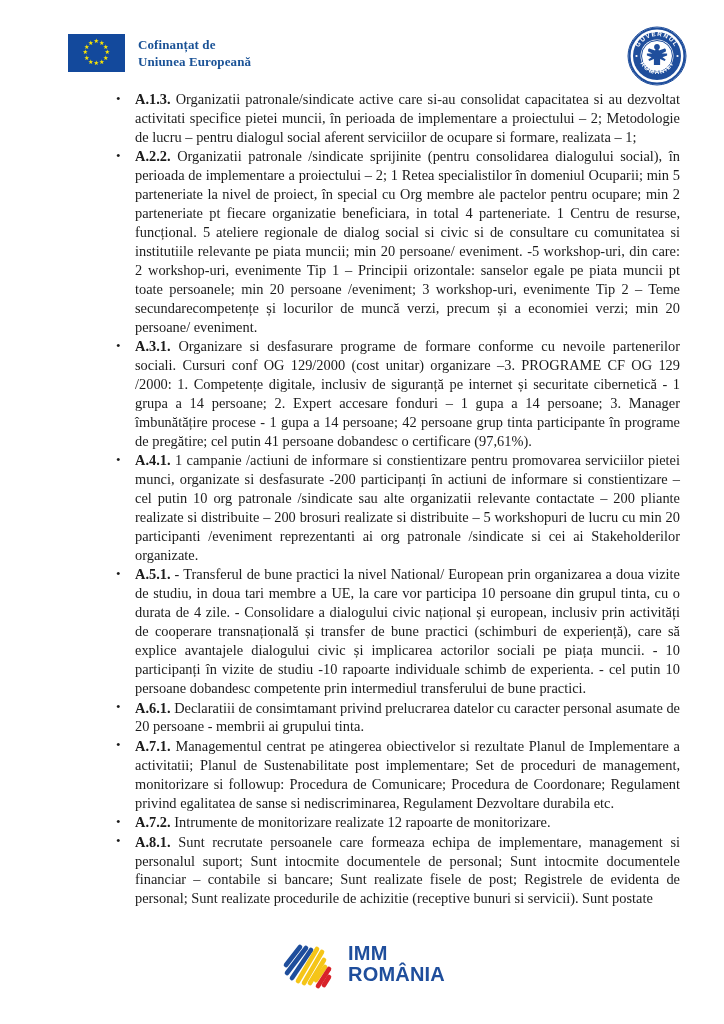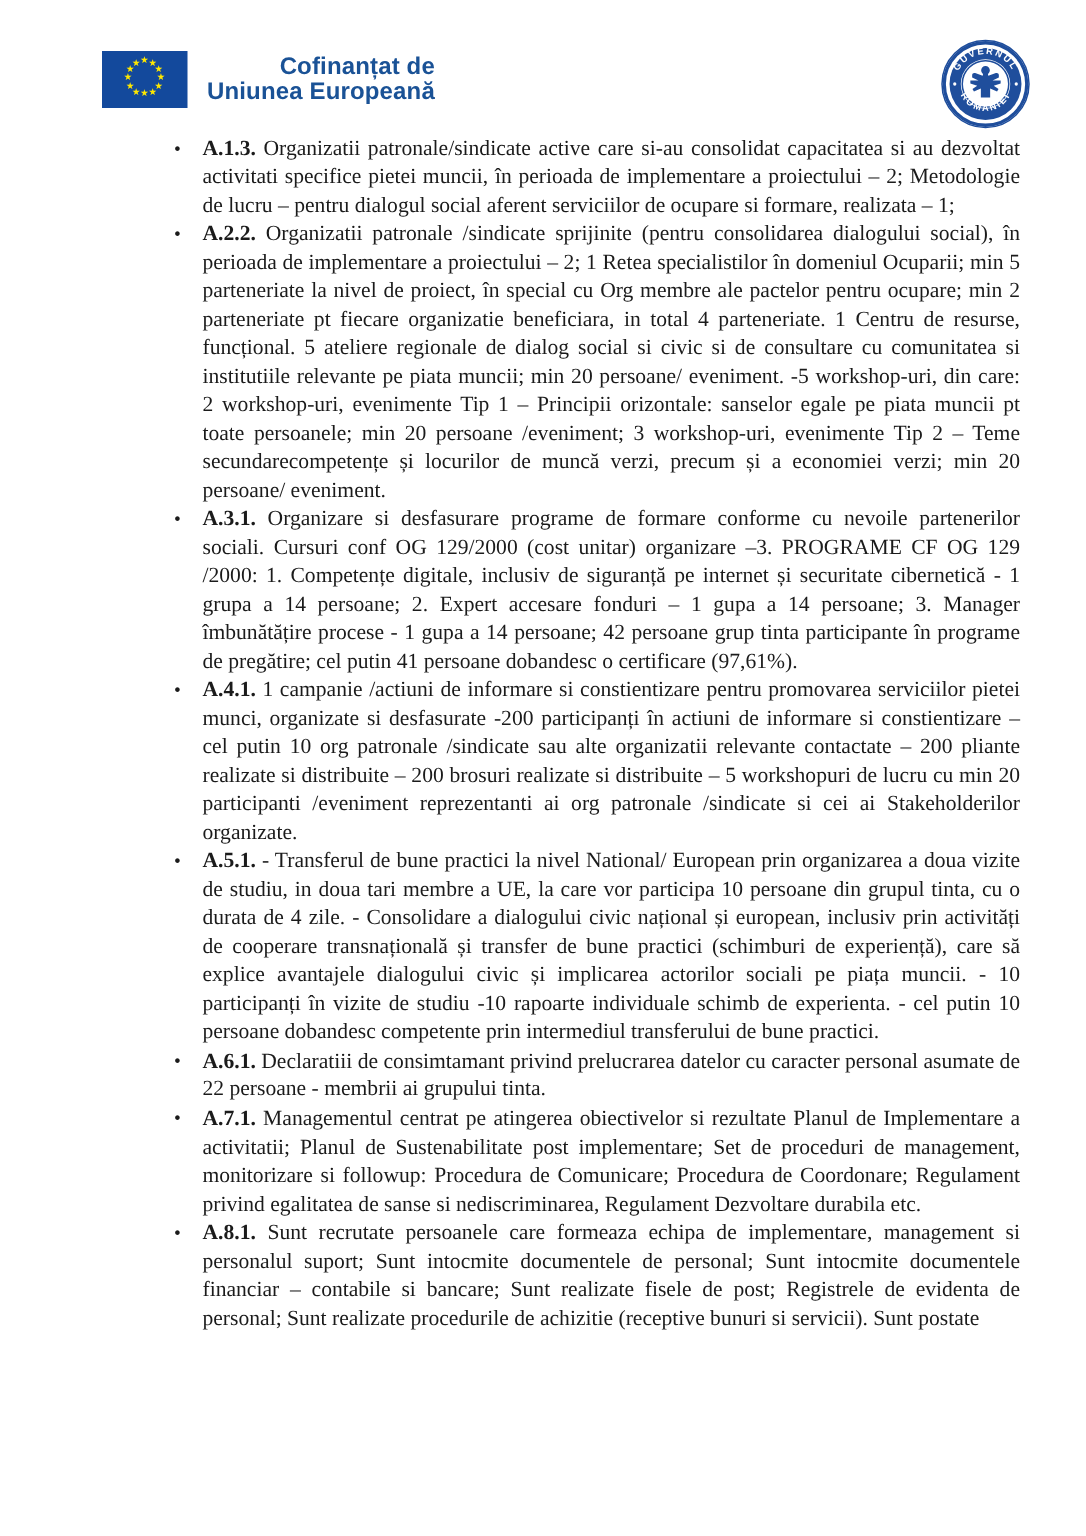--- a/index.html
+++ b/index.html
@@ -51,27 +51,26 @@
     content: "★";
     position: absolute;
     left: -3px;
     top: -3px;
     color: #ffe800;
     font-size: 6.2px;
     line-height: 6.2px;
   }
   .eu-text {
     color: #1a5296;
-    font-family: Liberation Sans, sans-serif;
-    font-size: 16px;
+    font-family: Liberation Serif, serif;
+    font-size: 13px;
     font-weight: bold;
     line-height: 17px;
     letter-spacing: 0.1px;
     white-space: pre-line;
-    text-align: right;
   }
   .gov-seal {
     position: absolute;
     right: 36px;
     top: 3px;
     width: 62px;
     height: 62px;
   }
 
   
@@ -194,20 +193,51 @@
     </div>
   </div>
 
   <div class="content">
     <ul class="items">
       <li><span class="code">A.1.3.</span><span> Organizatii patronale/sindicate active care si-au consolidat capacitatea si au dezvoltat activitati specifice pietei muncii, în perioada de implementare a proiectului – 2; Metodologie de lucru – pentru dialogul social aferent serviciilor de ocupare si formare, realizata – 1;</span></li>
       <li><span class="code">A.2.2.</span><span> Organizatii patronale /sindicate sprijinite (pentru consolidarea dialogului social), în perioada de  implementare a proiectului – 2; 1 Retea specialistilor în domeniul Ocuparii; min 5 parteneriate la nivel de proiect, în special cu Org membre ale pactelor pentru ocupare; min 2 parteneriate pt fiecare organizatie beneficiara, in total 4 parteneriate. 1 Centru de resurse, funcțional. 5 ateliere regionale de dialog social si civic si de consultare cu comunitatea si institutiile relevante pe piata muncii; min 20 persoane/ eveniment. -5 workshop-uri, din care: 2 workshop-uri, evenimente Tip 1 – Principii orizontale: sanselor egale pe piata muncii pt toate persoanele; min 20 persoane /eveniment; 3 workshop-uri, evenimente Tip 2 – Teme secundarecompetențe și locurilor de muncă verzi, precum și a economiei verzi; min 20 persoane/ eveniment.</span></li>
       <li><span class="code">A.3.1.</span><span> Organizare si desfasurare programe  de formare conforme cu nevoile partenerilor sociali. Cursuri conf OG 129/2000 (cost unitar) organizare –3. PROGRAME CF OG 129 /2000: 1. Competențe digitale, inclusiv de siguranță pe internet și securitate cibernetică - 1 grupa a 14 persoane; 2. Expert accesare fonduri – 1 gupa a 14 persoane; 3. Manager îmbunătățire procese - 1 gupa a 14 persoane; 42 persoane grup tinta participante în programe de pregătire; cel putin 41 persoane dobandesc o certificare (97,61%).</span></li>
       <li><span class="code">A.4.1.</span><span> 1 campanie /actiuni de informare si constientizare pentru promovarea serviciilor pietei munci, organizate si desfasurate -200 participanți în actiuni de informare si constientizare – cel putin 10 org patronale /sindicate sau alte organizatii relevante contactate – 200 pliante realizate si distribuite – 200 brosuri realizate si distribuite – 5 workshopuri de lucru cu min 20 participanti /eveniment reprezentanti ai org patronale /sindicate si cei ai Stakeholderilor organizate.</span></li>
       <li><span class="code">A.5.1.</span><span> - Transferul de bune practici la nivel National/ European prin organizarea a doua vizite de studiu, in doua tari membre a UE, la care vor participa 10 persoane din grupul tinta, cu o durata de 4 zile. - Consolidare a dialogului civic național și european, inclusiv prin activități de cooperare transnațională și transfer de bune practici (schimburi de experiență), care să explice avantajele dialogului civic și implicarea actorilor sociali pe piața muncii. - 10 participanți în vizite de studiu -10 rapoarte individuale schimb de experienta. - cel putin 10 persoane dobandesc competente prin intermediul transferului de bune practici.</span></li>
-      <li><span class="code">A.6.1.</span><span> Declaratiii de consimtamant privind prelucrarea datelor cu caracter personal asumate de 22 persoane - membrii ai grupului tinta.</span></li>
+      <li><span class="code">A.6.1.</span><span> Declaratiii de consimtamant privind prelucrarea datelor cu caracter personal asumate de 20 persoane - membrii ai grupului tinta.</span></li>
       <li><span class="code">A.7.1.</span><span> Managementul centrat pe atingerea obiectivelor si rezultate Planul de Implementare a activitatii; Planul de Sustenabilitate post implementare; Set de proceduri de management, monitorizare si followup: Procedura de Comunicare; Procedura de Coordonare; Regulament privind egalitatea de sanse si nediscriminarea, Regulament Dezvoltare durabila etc.</span></li>
+      <li><span class="code">A.7.2.</span><span> Intrumente de monitorizare realizate 12 rapoarte de monitorizare.</span></li>
       <li><span class="code">A.8.1.</span><span> Sunt recrutate persoanele care formeaza echipa de implementare, management si personalul suport; Sunt intocmite documentele de personal; Sunt intocmite documentele financiar – contabile si bancare; Sunt realizate fisele de post; Registrele de evidenta de personal; Sunt realizate procedurile de achizitie (receptive bunuri si servicii). Sunt postate</span></li>
     </ul>
   </div>
 
+  <div class="footer">
+    <div class="imm-logo">
+      <div class="imm-mark">
+        <svg viewBox="0 0 60 52" width="60" height="52" aria-hidden="true">
+          <g stroke-linecap="round" fill="none">
+
+            <g stroke="#1f4e9c" stroke-width="4.6">
+              <line x1="7" y1="27" x2="21" y2="9"></line>
+              <line x1="8" y1="35" x2="27" y2="10"></line>
+              <line x1="13" y1="40" x2="32" y2="12"></line>
+            </g>
+
+            <g stroke="#f5c518" stroke-width="4.6">
+              <line x1="19" y1="43" x2="38" y2="11"></line>
+              <line x1="25" y1="45" x2="43" y2="14"></line>
+              <line x1="31" y1="45" x2="45" y2="22"></line>
+              <line x1="37" y1="42" x2="46" y2="29"></line>
+            </g>
+
+            <g stroke="#d8232a" stroke-width="4.6">
+              <line x1="39" y1="48" x2="50" y2="31"></line>
+              <line x1="45" y1="47" x2="50" y2="39"></line>
+            </g>
+          </g>
+        </svg>
+      </div>
+      <div class="imm-text">IMM
+ROMÂNIA</div>
+    </div>
+  </div>
 
 </div>
 
 </body></html>

